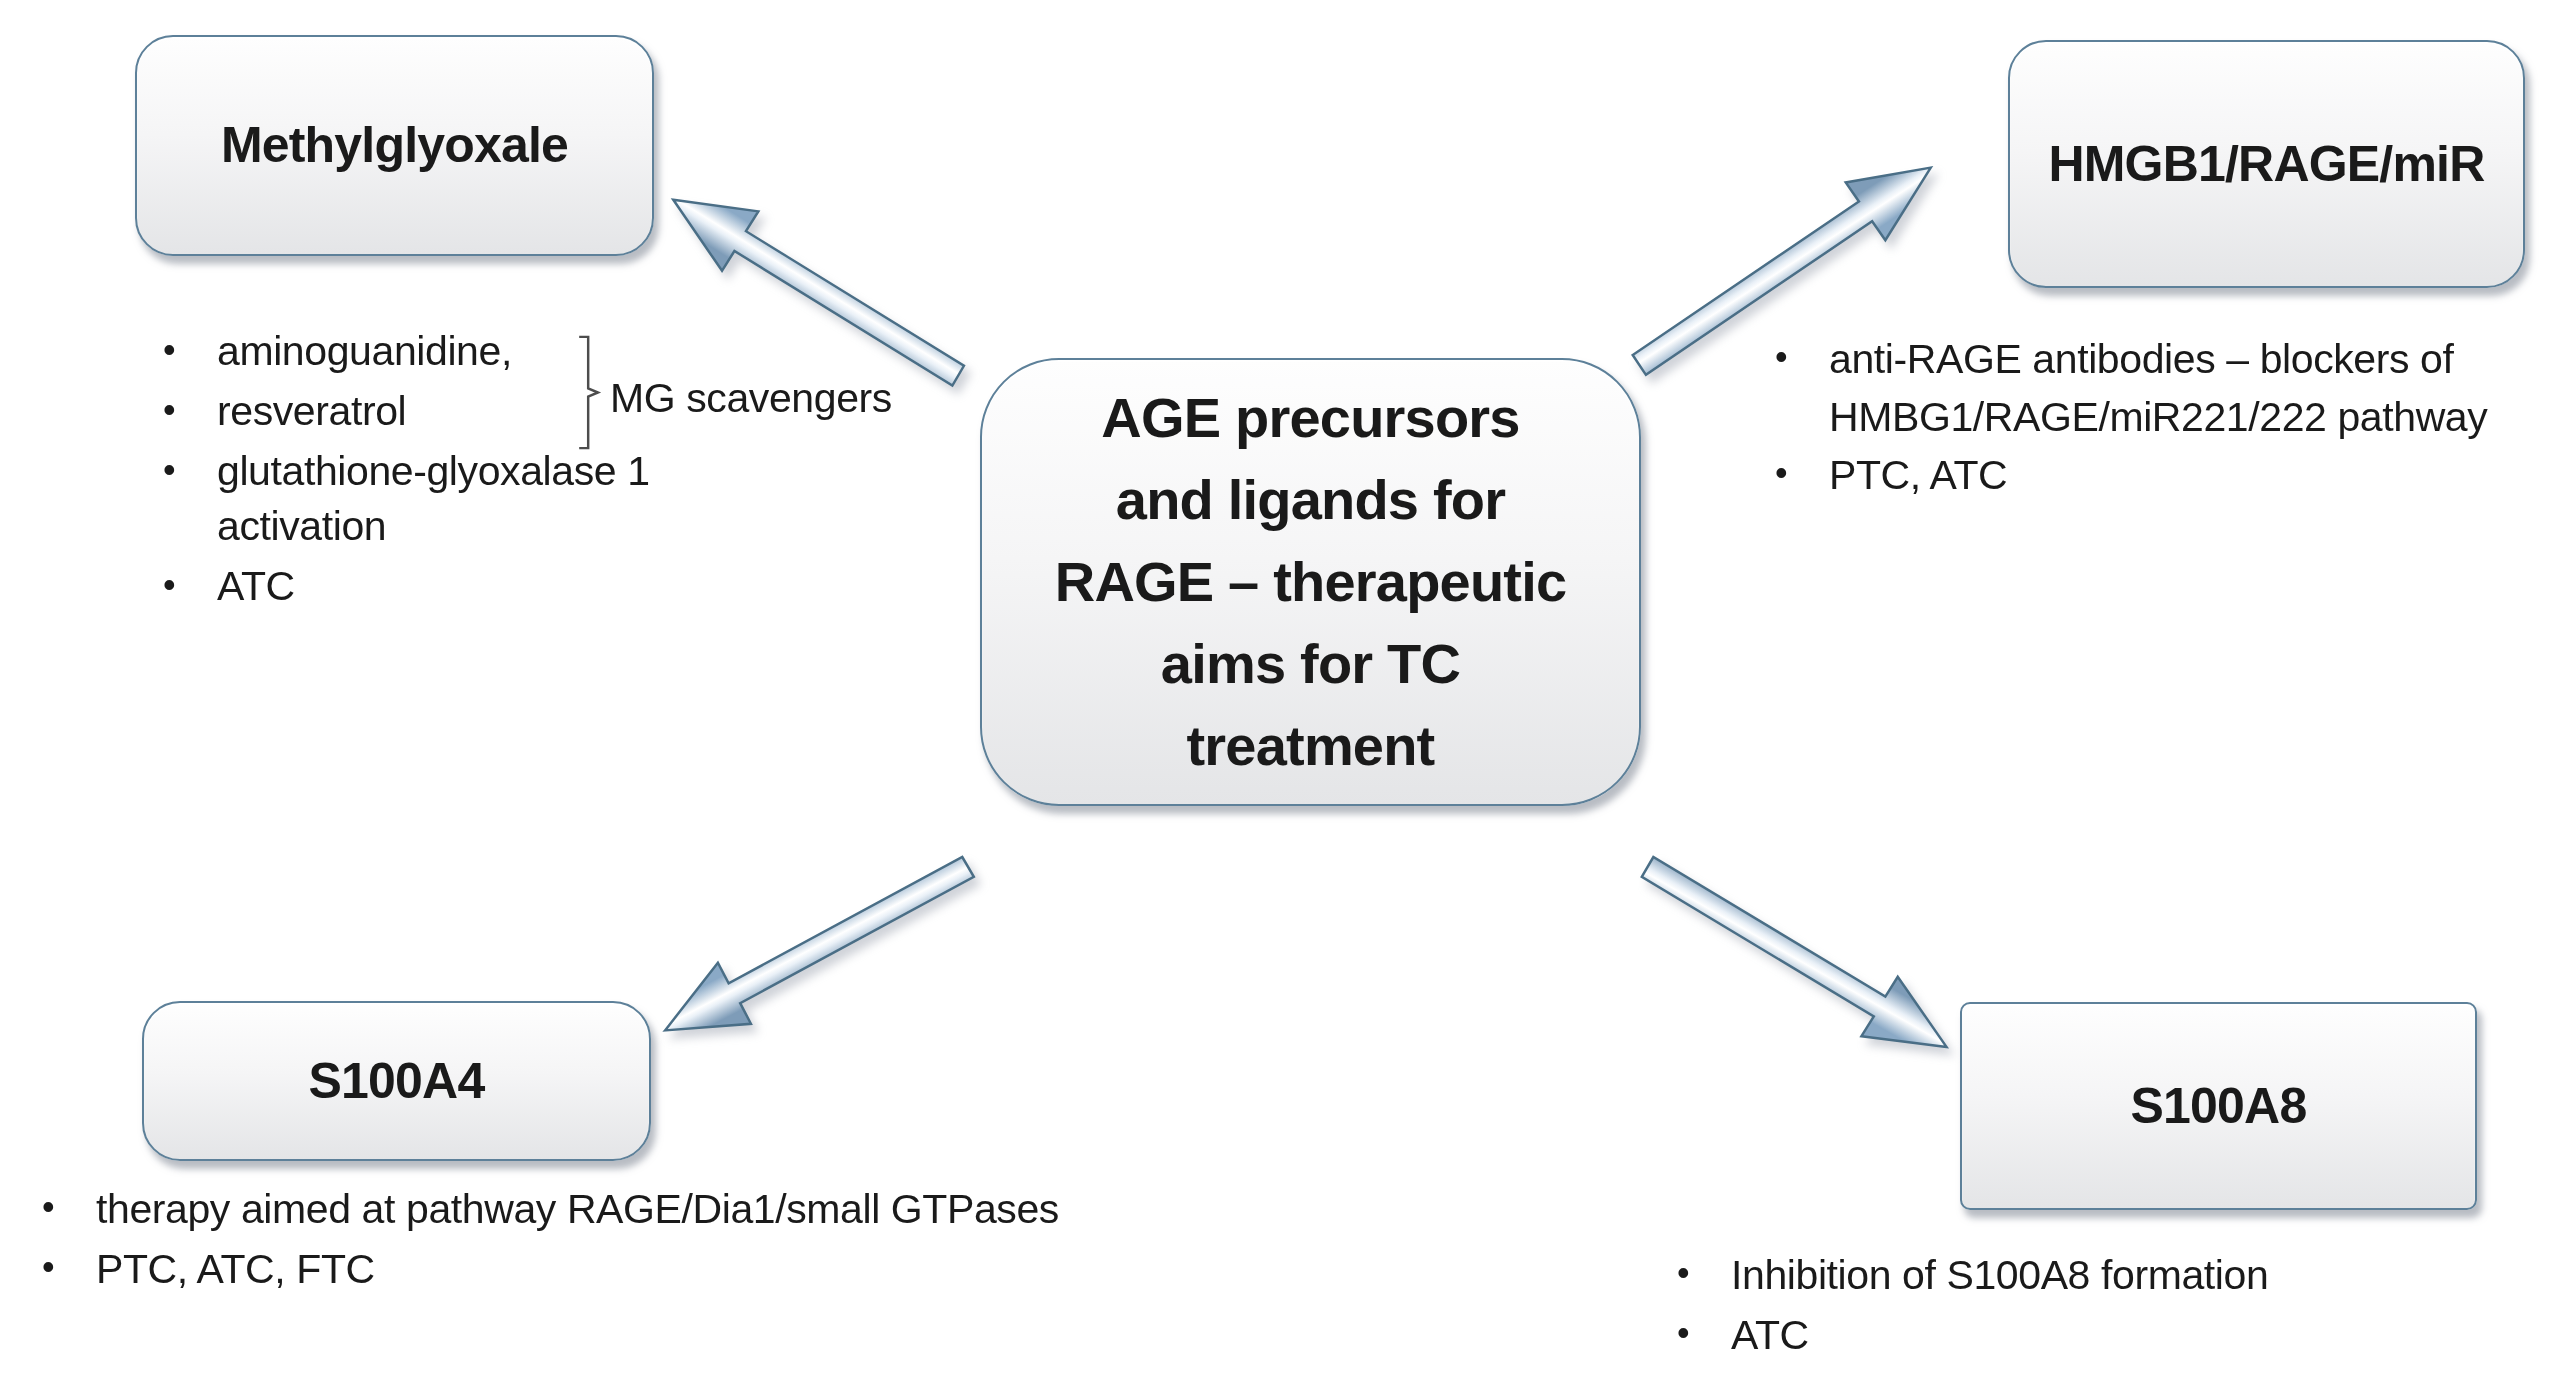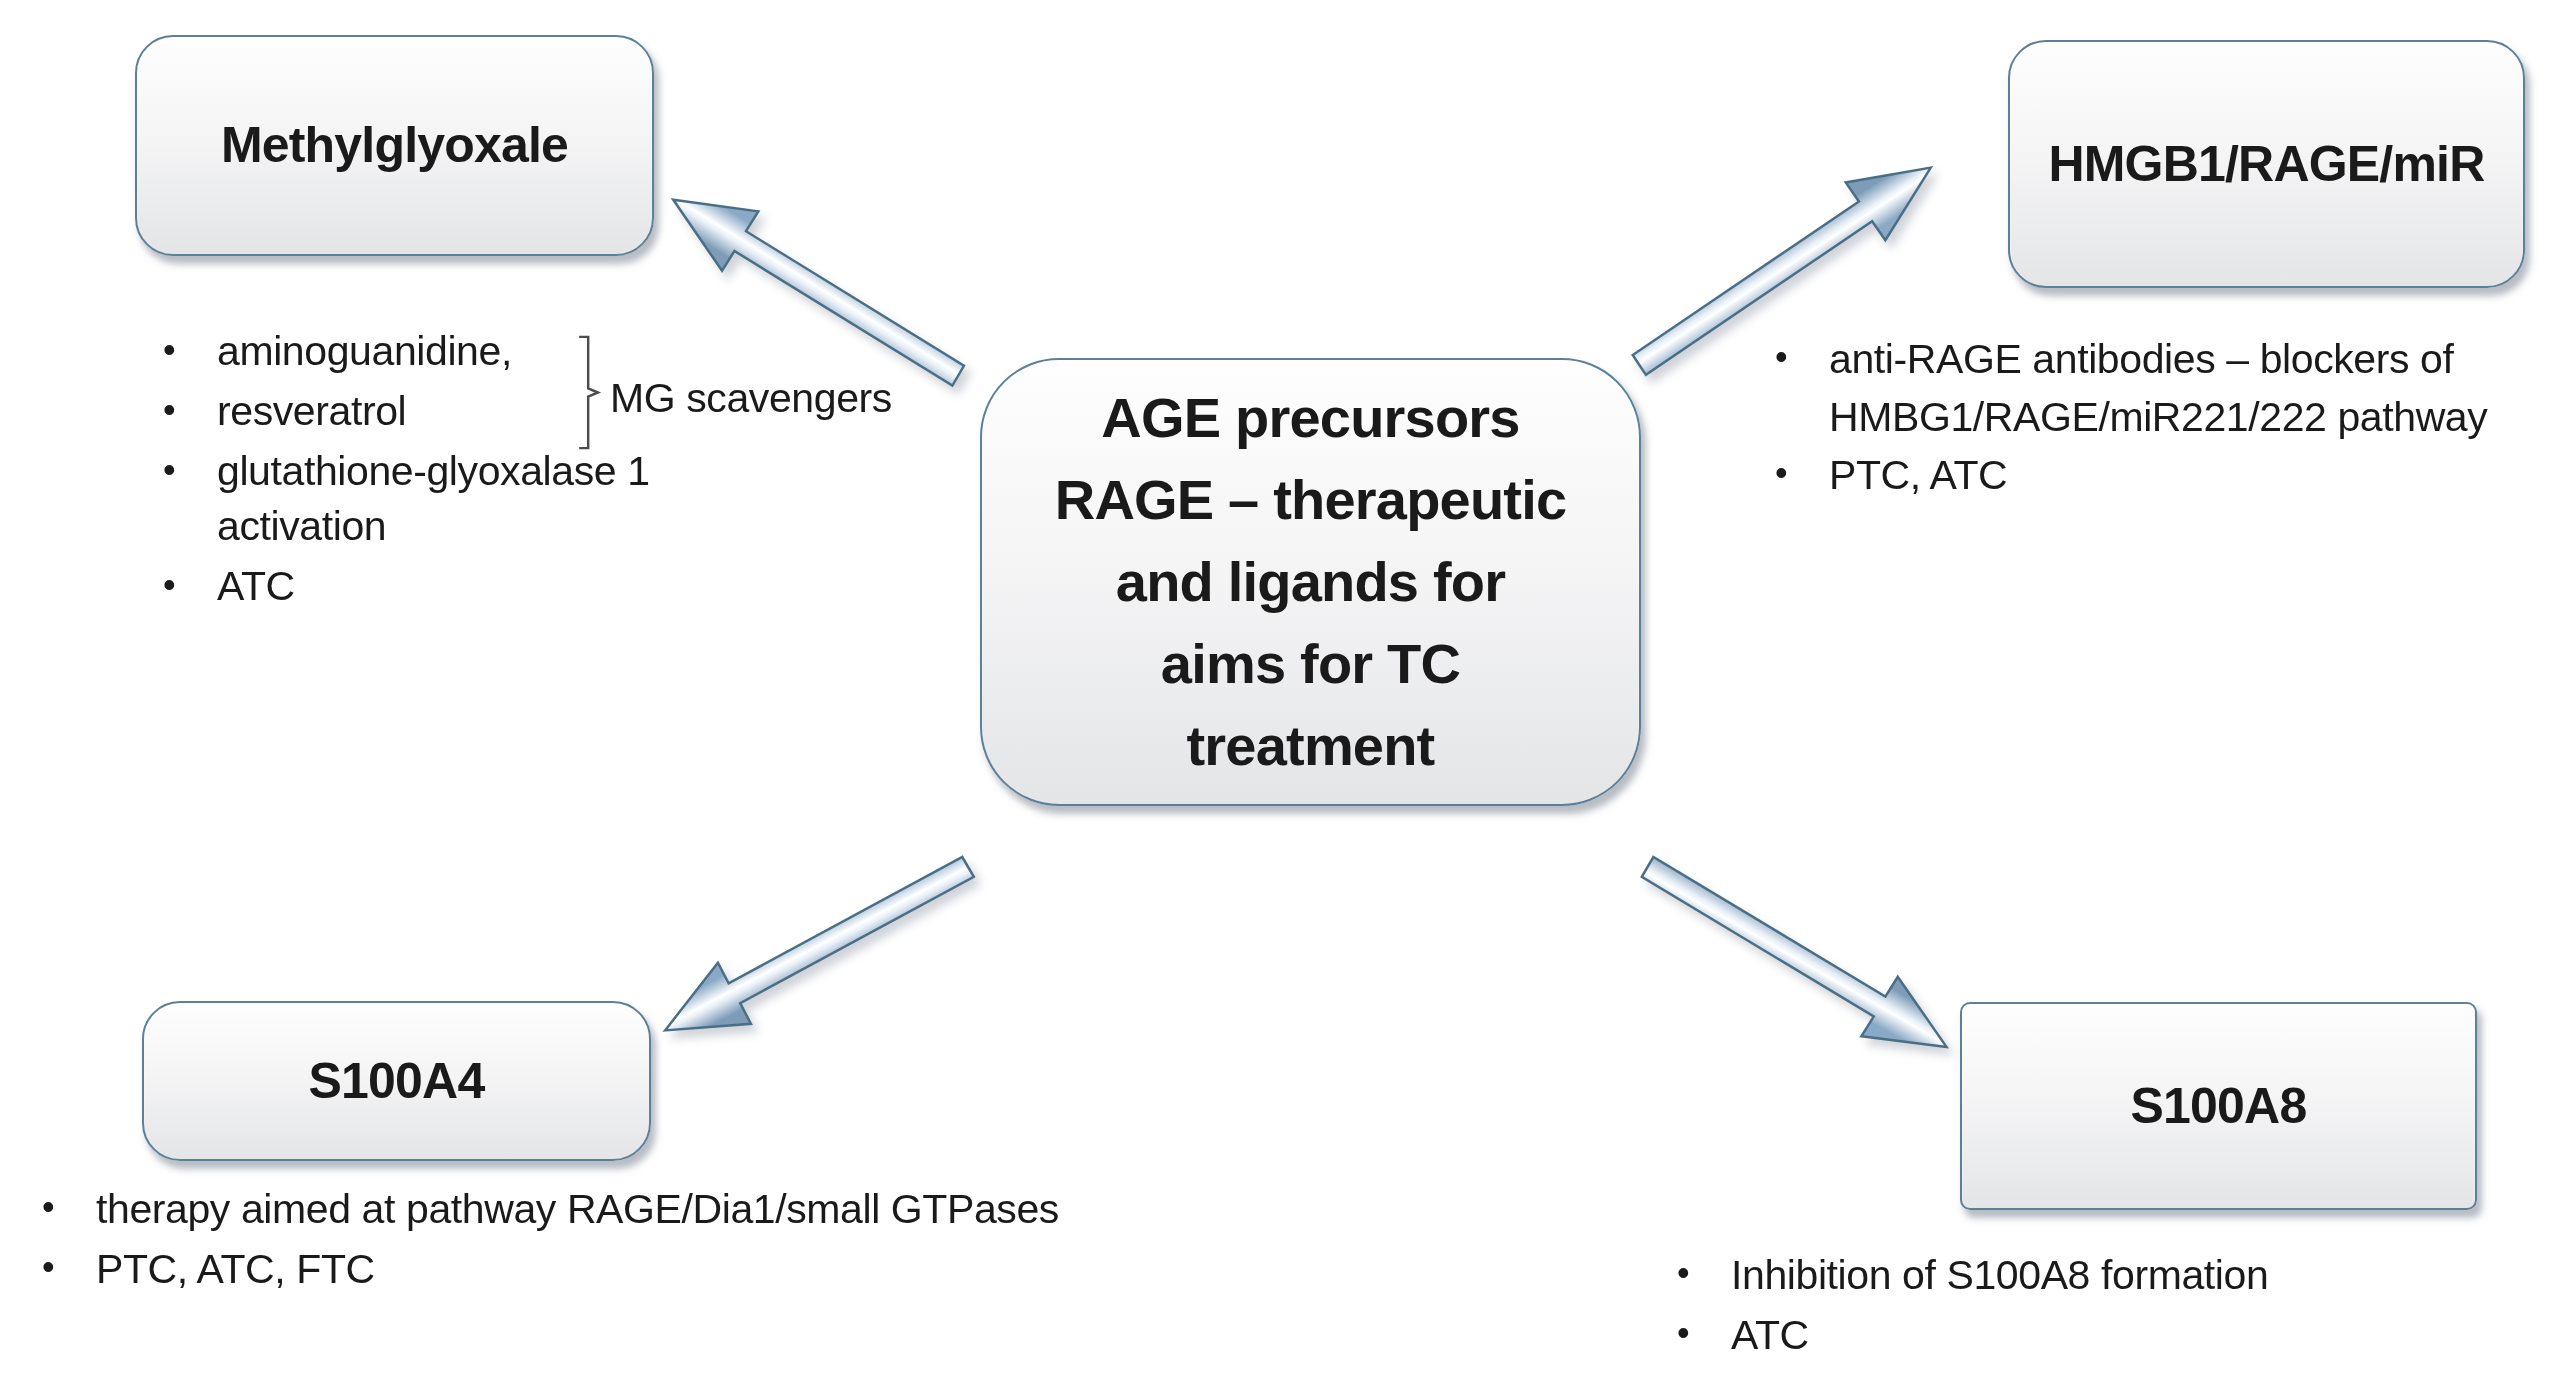--- a/index.html
+++ b/index.html
@@ -88,22 +88,22 @@
     </defs>
     <polygon class="arrow" fill="url(#g1)" points="815,242 918,256 903,280 1167,443 1153,467 889,304 874,328"></polygon>
     <polygon class="arrow" fill="url(#g2)" points="2338,203 2283,291 2267,268 1993,454 1977,430 2251,244 2235,221"></polygon>
     <polygon class="arrow" fill="url(#g3)" points="805,1248 869,1166 882,1191 1165,1038 1179,1062 896,1215 909,1240"></polygon>
     <polygon class="arrow" fill="url(#g4)" points="2357,1268 2254,1255 2269,1231 1988,1062 2002,1038 2283,1207 2298,1183"></polygon>
   </svg>
 
   <div class="node" id="box-center">
     <div>
       <div class="center-line">AGE precursors</div>
+      <div class="center-line">and ligands for</div>
       <div class="center-line">RAGE – therapeutic</div>
-      <div class="center-line">and ligands for</div>
       <div class="center-line">aims for TC</div>
       <div class="center-line">treatment</div>
     </div>
   </div>
 
   <div class="node" id="box-tl">
     <div class="node-title">Methylglyoxale</div>
   </div>
 
   <div class="node" id="box-tr">

